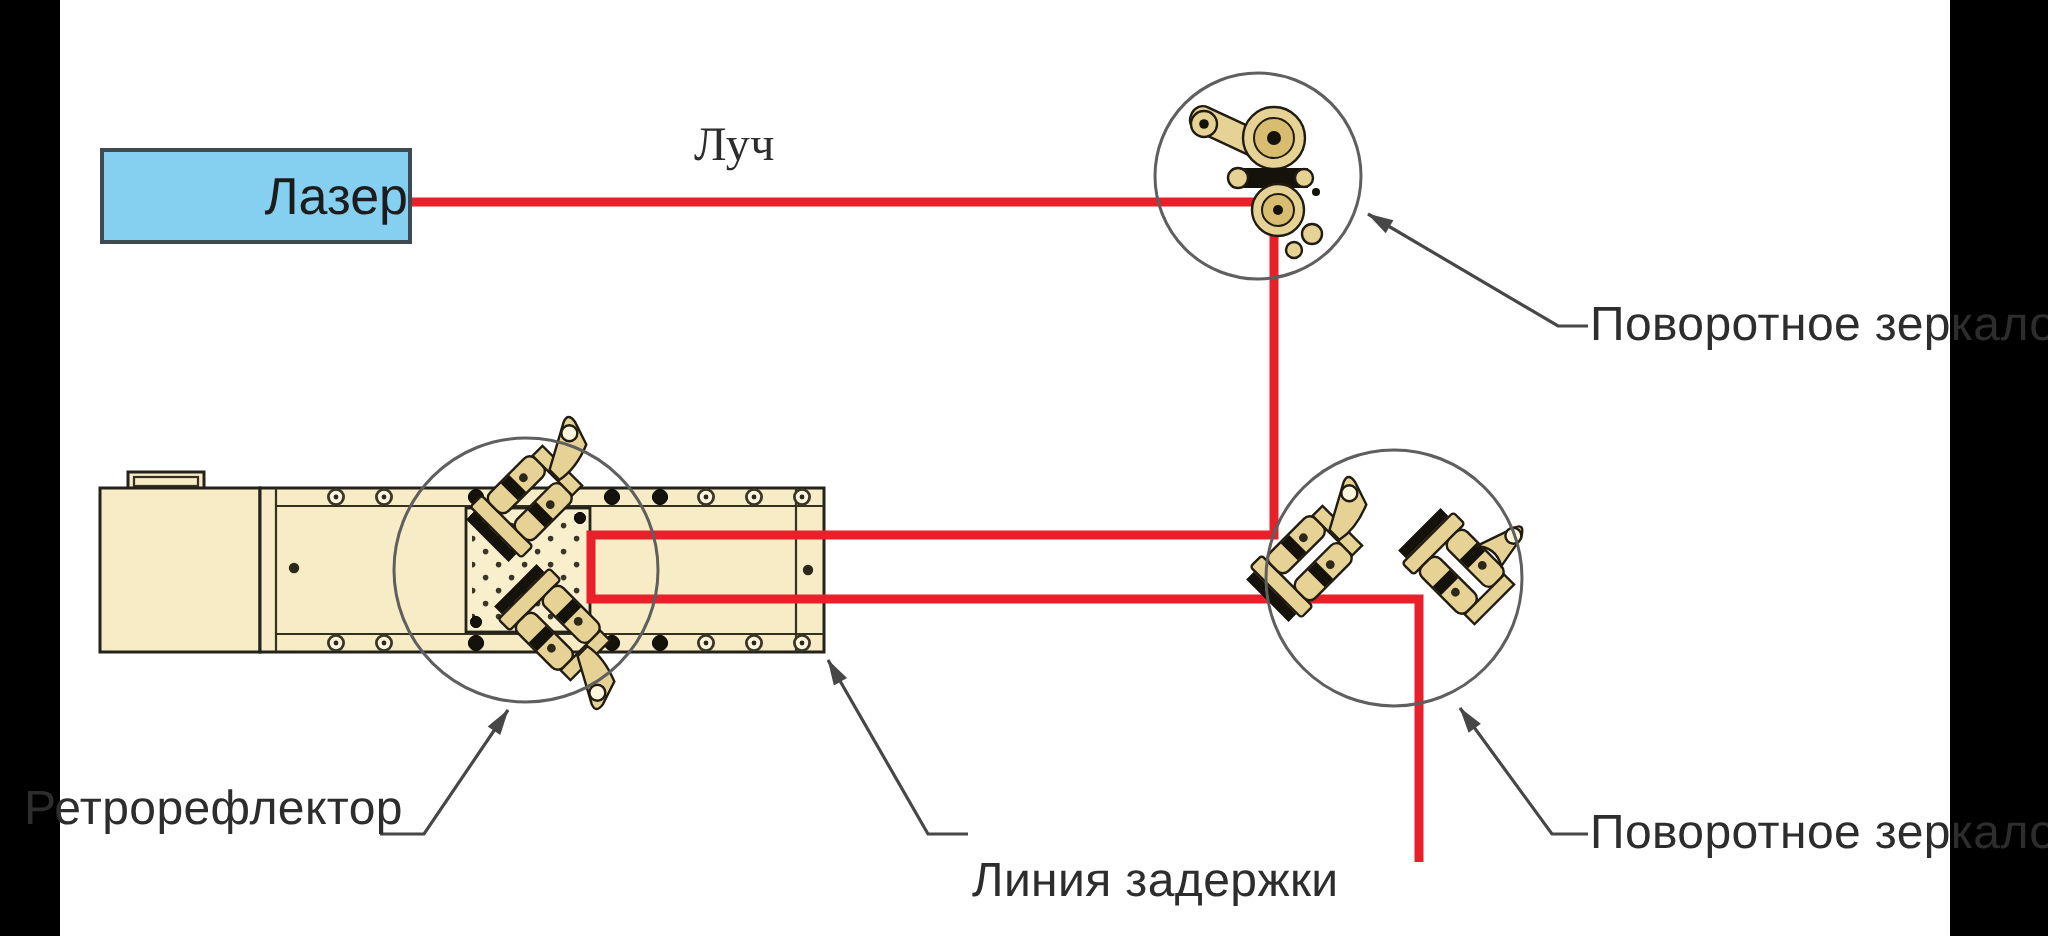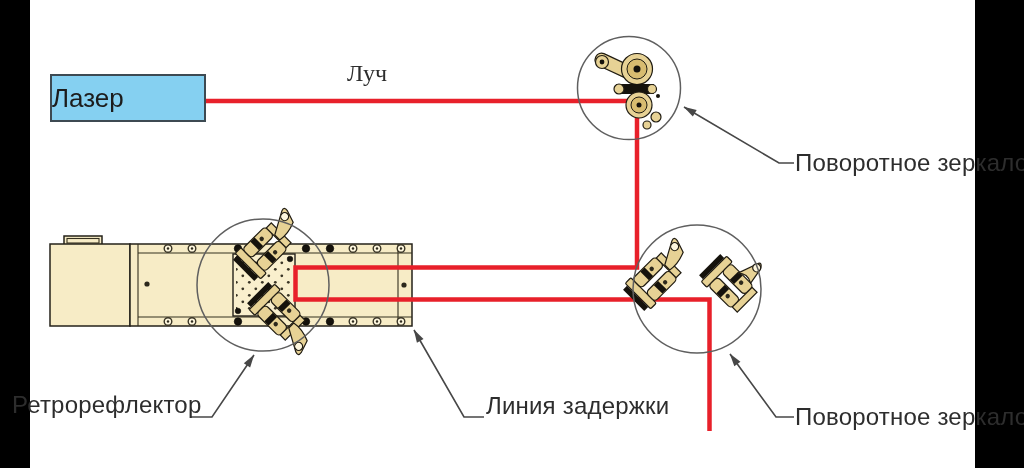--- a/index.html
+++ b/index.html
@@ -14,21 +14,21 @@
   #diagram-svg{position:absolute;left:0;top:0;z-index:3;}
   .label{
     position:absolute;z-index:4;white-space:nowrap;
     font-size:24px;line-height:26px;color:var(--text,#2d2d2d);
     letter-spacing:0.2px;
   }
   #laser-box{
     position:absolute;left:50px;top:74px;width:152px;height:44px;z-index:4;
     background:var(--laser-fill,#85d0f1);
     border:2px solid var(--laser-border,#3d4a52);
-    display:flex;align-items:center;justify-content:flex-start;
+    display:flex;align-items:center;justify-content:flex-end;
     font-size:26px;color:#1c1c1c;
   }
   
   .beam{stroke:var(--beam-red,#e8202a);stroke-width:4.5;fill:none;stroke-linejoin:miter;}
   .cream{fill:var(--stage-fill,#f7ecc6);stroke:#25221a;stroke-width:1.5;}
   .plate{fill:var(--plate-fill,#f9efcd);stroke:#25221a;stroke-width:1.4;}
   .thin{stroke:#35311f;stroke-width:1.1;fill:none;}
   .gold{fill:var(--gold,#e7d295);stroke:var(--outline,#201c12);stroke-width:1.2;}
   .gold2{fill:var(--gold-dark,#d8bc70);stroke:var(--outline,#201c12);stroke-width:1;}
   .dark{fill:#15120c;stroke:none;}
@@ -176,15 +176,15 @@
     <path class="leader" marker-end="url(#arrowhead)" d="M484,417 L464,417 L414,330"></path>
     <path class="leader" marker-end="url(#arrowhead)" d="M794,417 L776,417 L730,354"></path>
   </svg>
 
   <div id="laser-box">
     <span>Лазер</span>
   </div>
   <div class="label" style="left:347px;top:60px;font-family:Liberation Serif, serif;">Луч</div>
   <div class="label" style="left:795px;top:150px;">Поворотное зеркало</div>
   <div class="label" style="left:12px;top:392px;">Ретрорефлектор</div>
-  <div class="label" style="left:486px;top:393px;">Линия задержки</div>
+  <div class="label" style="left:486px;top:428px;">Линия задержки</div>
   <div class="label" style="left:795px;top:404px;">Поворотное зеркало</div>
 </div>
 
 </body></html>

